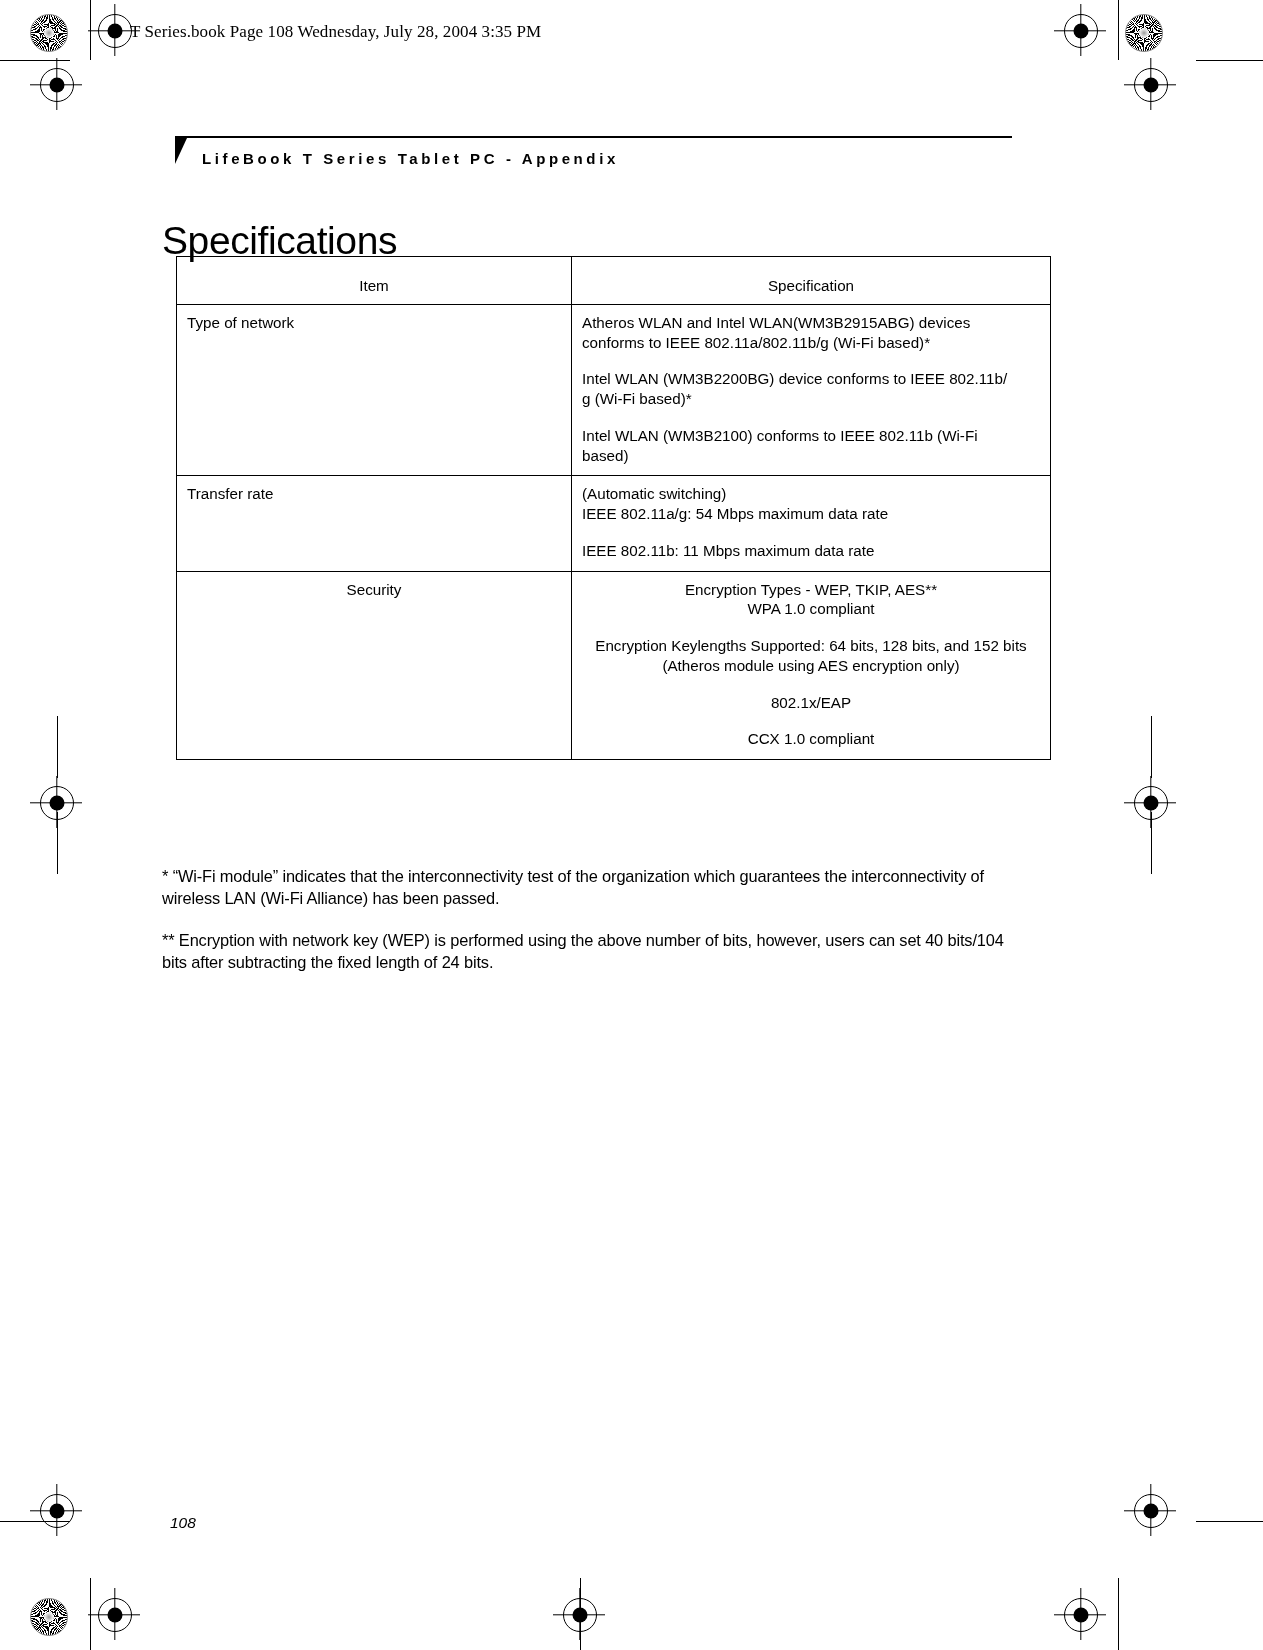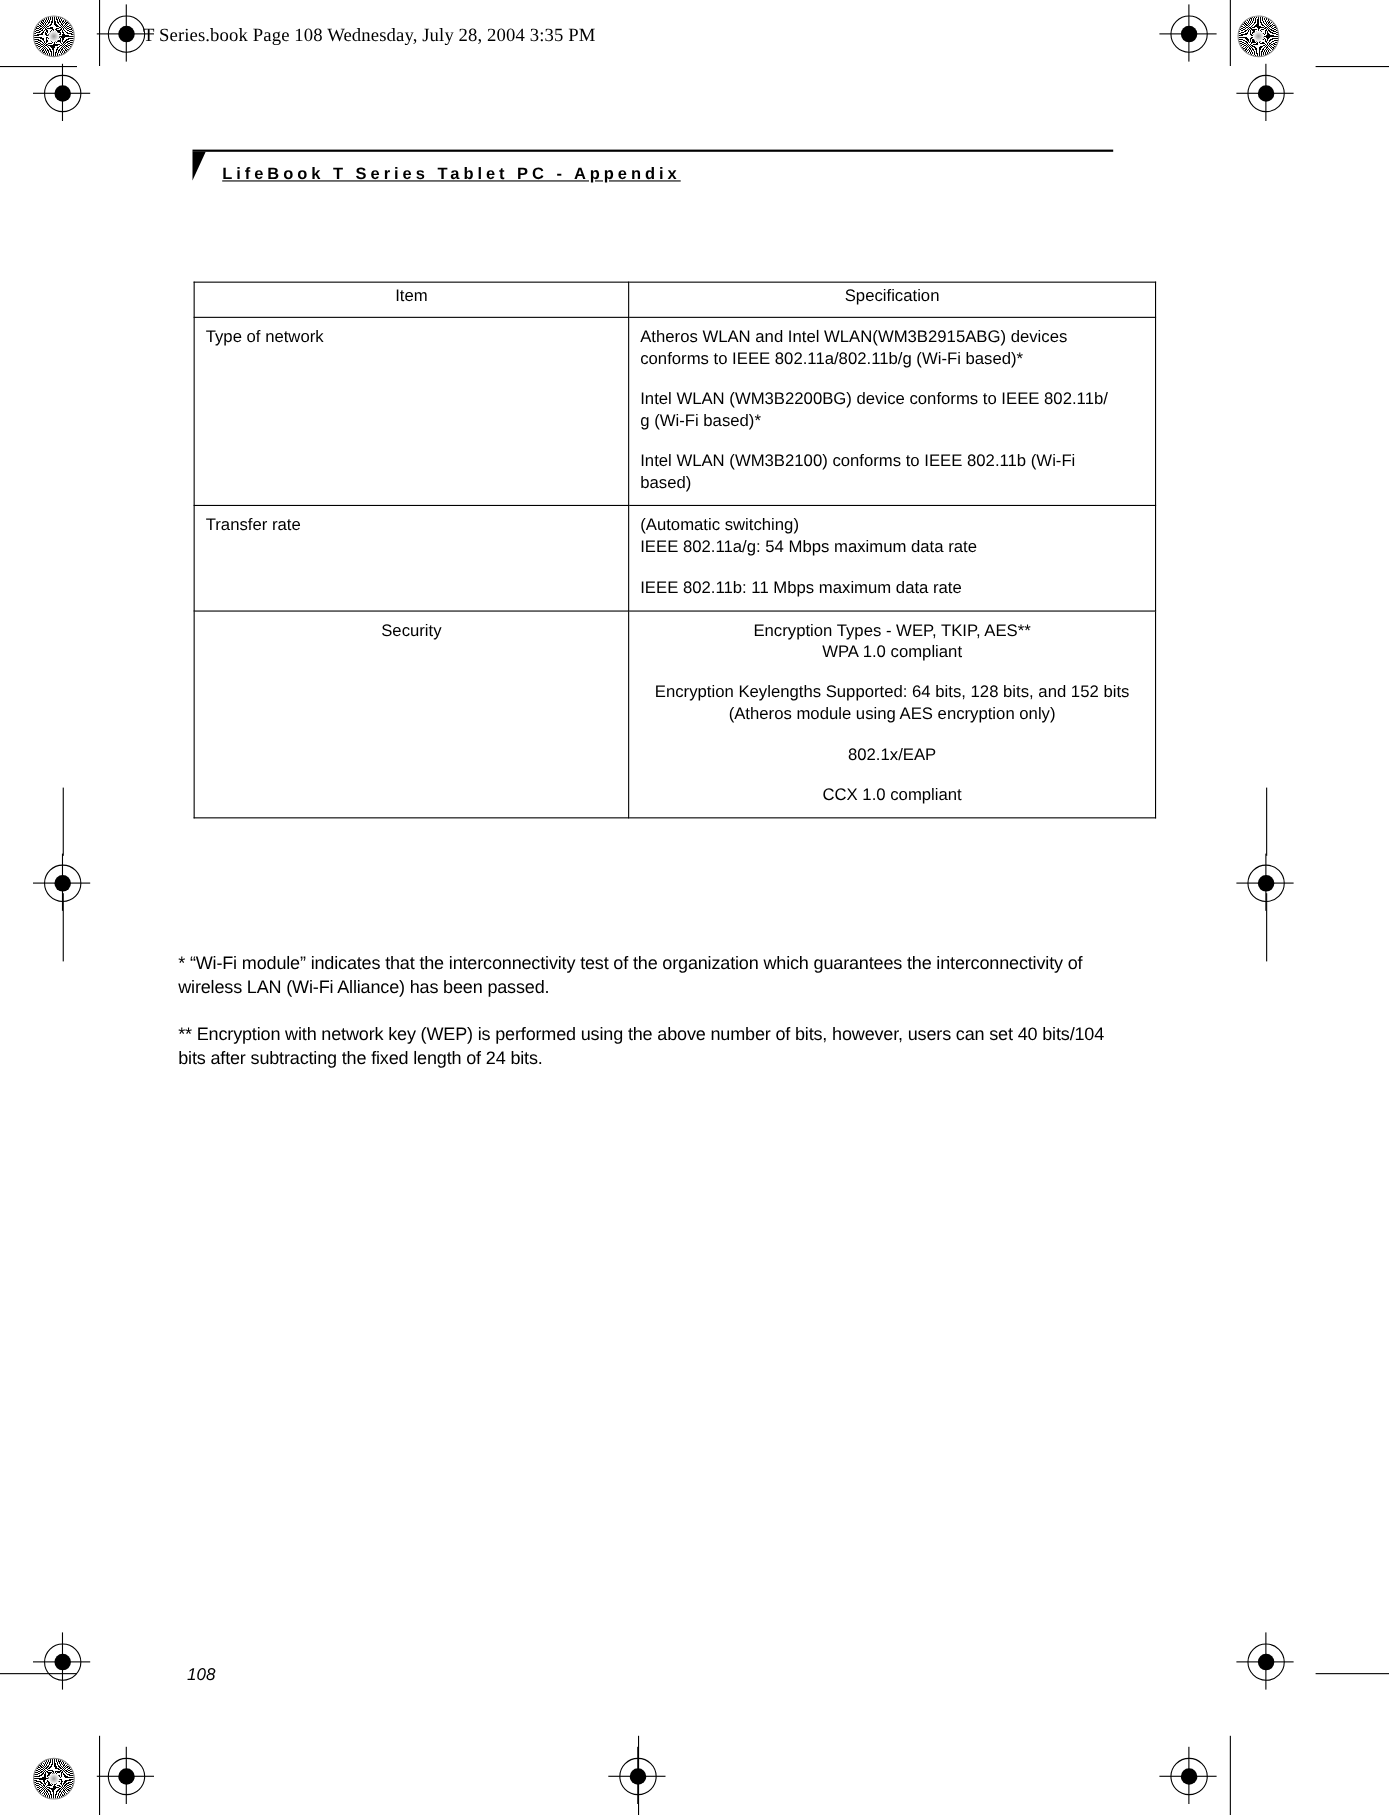--- a/index.html
+++ b/index.html
@@ -117,21 +117,20 @@
 
   .chapter-line {
     position: absolute;
     left: 190px;
     top: 150px;
     font-size: 15px;
     font-weight: bold;
     letter-spacing: 3.6px;
     color: #000;
     white-space: nowrap;
-    text-decoration: underline;
   }
 
   .page-title {
     position: absolute;
     left: 150px;
     top: 193px;
     font-size: 39px;
     font-weight: 400;
     letter-spacing: -0.4px;
     color: #000;
@@ -150,21 +149,21 @@
     border: 1.4px solid #000;
     vertical-align: top;
     padding: 8px 10px 10px 10px;
     font-size: 15.2px;
     line-height: 1.30;
     color: #000;
   }
   .spec-table th {
     text-align: center;
     font-weight: 400;
-    padding-top: 3px;
+    padding-top: 19px;
     padding-bottom: 8px;
   }
   .col-item { width: 374px; }
   .col-spec { width: 458px; }
 
   .cell-para { margin: 0 0 0 0; }
   .cell-para + .cell-para { margin-top: 17px; }
   .cell-line { display: block; }
 
   
@@ -266,20 +265,21 @@
 
 <div class="page-body">
 
   <div class="file-stamp">T Series.book  Page 108  Wednesday, July 28, 2004  3:35 PM</div>
 
   <div class="header-rule"></div>
   <div class="header-tab"></div>
 
   <div class="chapter-head chapter-line">LifeBook T Series Tablet PC - Appendix</div>
 
+  <h1 class="page-title">Specifications</h1>
 
   <table class="spec-table">
     <thead>
       <tr>
         <th class="col-item">Item</th>
         <th class="col-spec">Specification</th>
       </tr>
     </thead>
     <tbody>
       <tr class="row-network">

